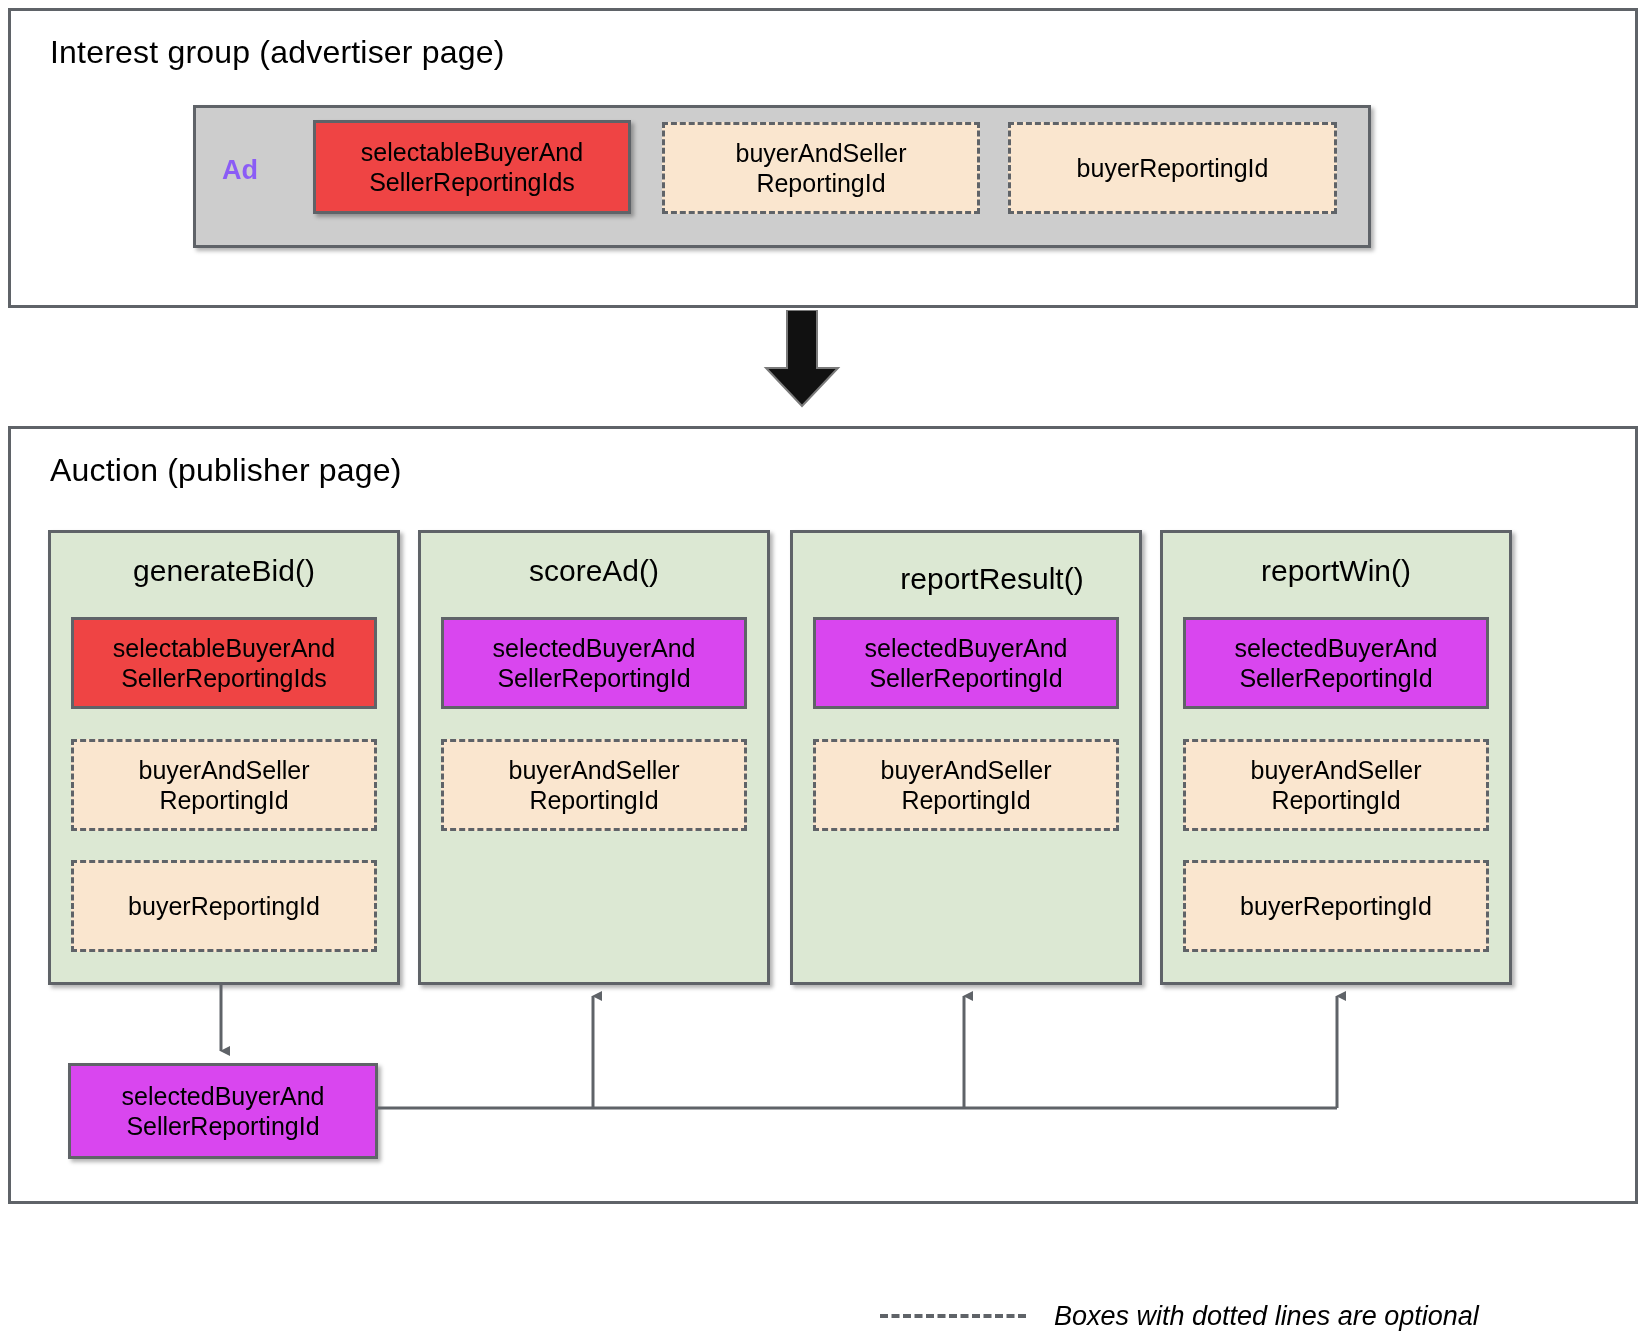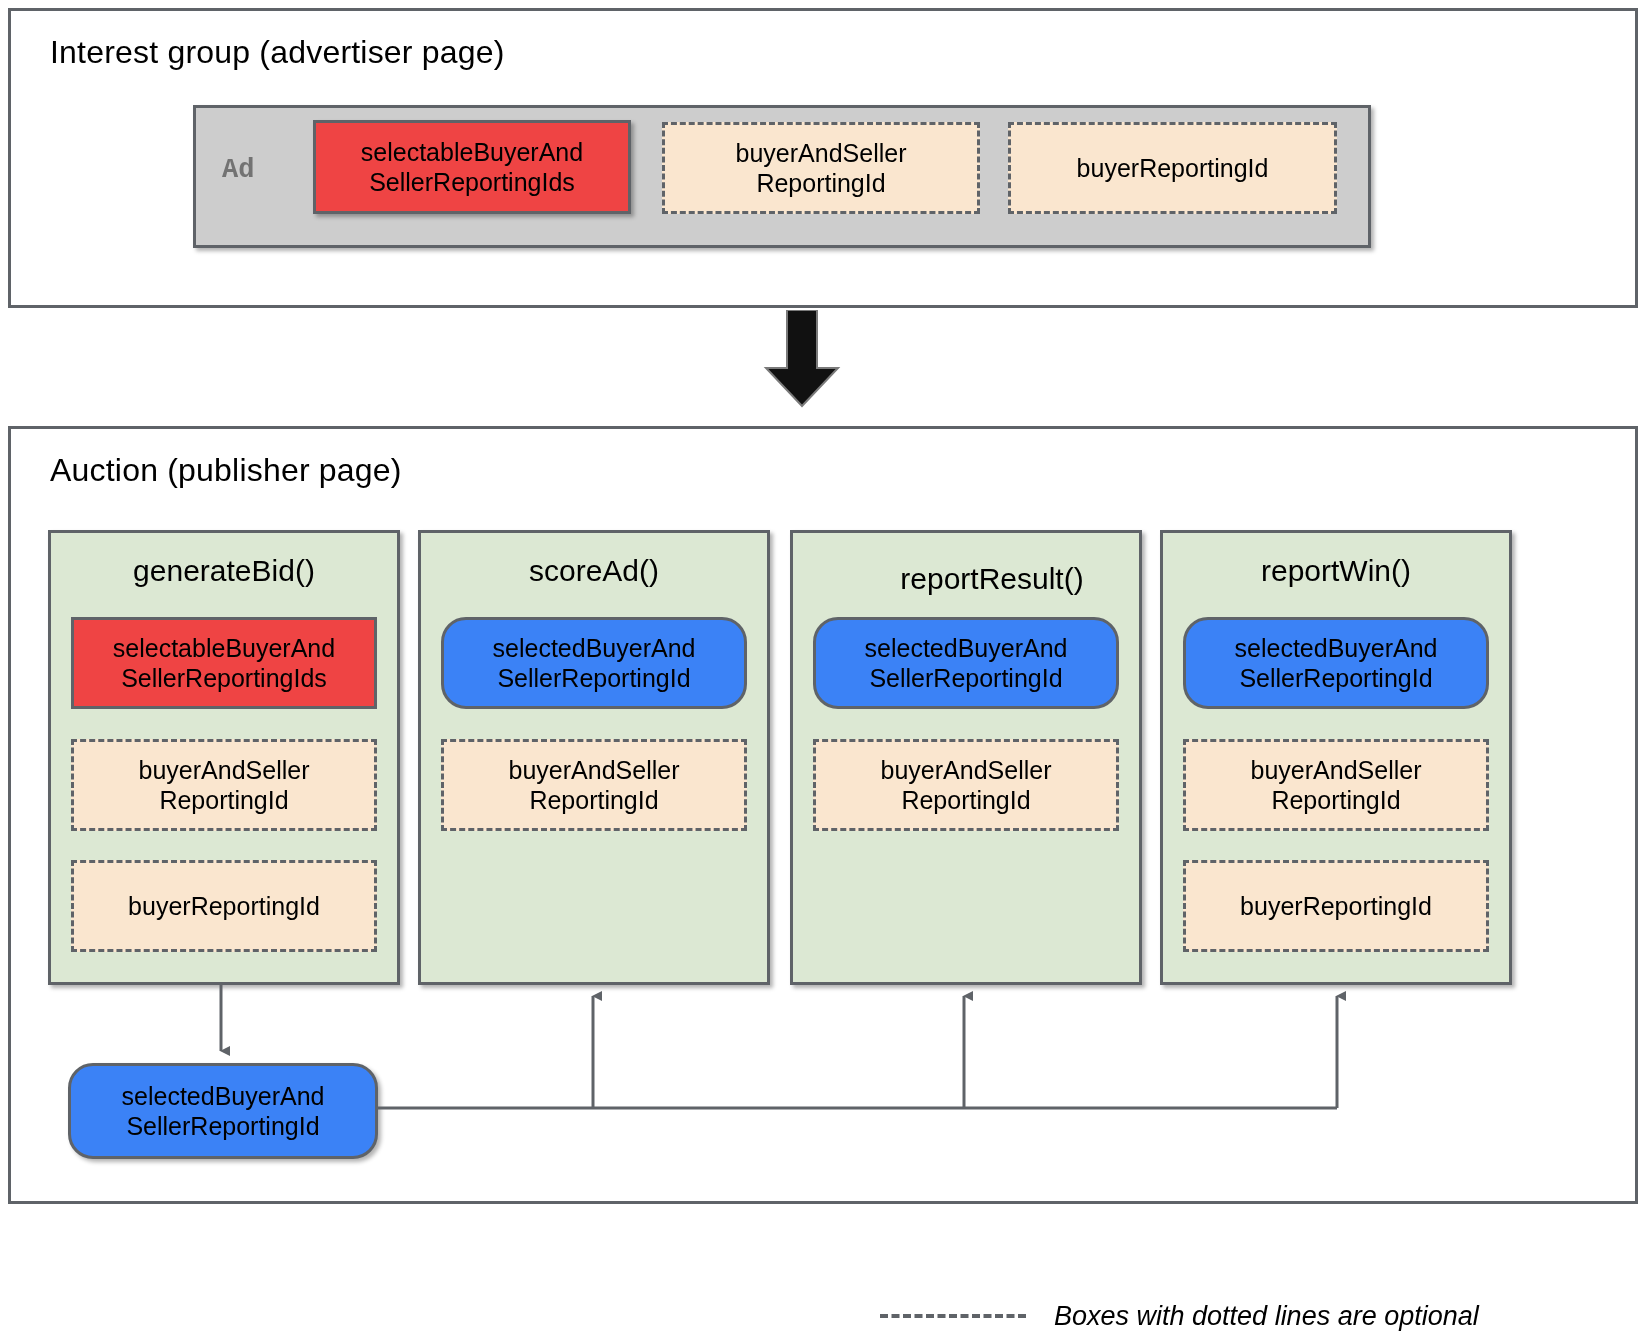--- a/index.html
+++ b/index.html
@@ -44,39 +44,38 @@
     justify-content: center;
     text-align: center;
     line-height: 1.22;
     font-size: 25px;
     color: #000;
   }
 
   .solid-border { border: 3px solid #5f6368; }
   .dashed-border { border: 3px dashed #5f6368; }
 
-  .fill-dark-orange  { background: #3b82f6; border-radius: 25px; }
+  .fill-dark-orange  { background: #d946ef; }
   .fill-mid-orange   { background: #ef4444; }
   .fill-pale-orange  { background: #FAE6CF; }
   .fill-gray         { background: #CDCDCD; }
   .fill-green        { background: #DCE8D3; }
 
   
   #interest-panel { left: 8px; top: 8px; width: 1630px; height: 300px; }
 
   #ad-container {
     left: 193px; top: 105px; width: 1178px; height: 143px;
   }
   #ad-label {
     position: absolute;
     left: 222px; top: 155px;
     font-size: 27px;
     font-weight: bold;
-    color: #737373;
-    font-family: Liberation Mono, monospace;
+    color: #8b5cf6;
   }
 
   
   #flow-arrow {
     position: absolute;
     left: 760px;
     top: 310px;
     width: 110px;
     height: 98px;
   }

